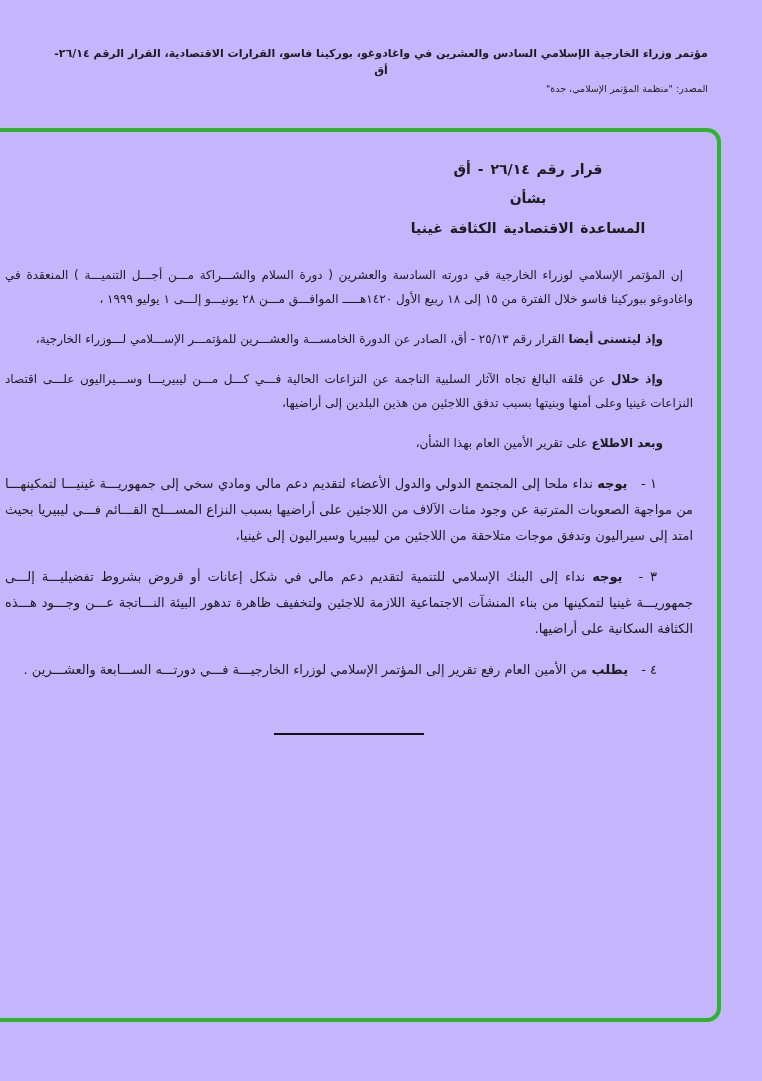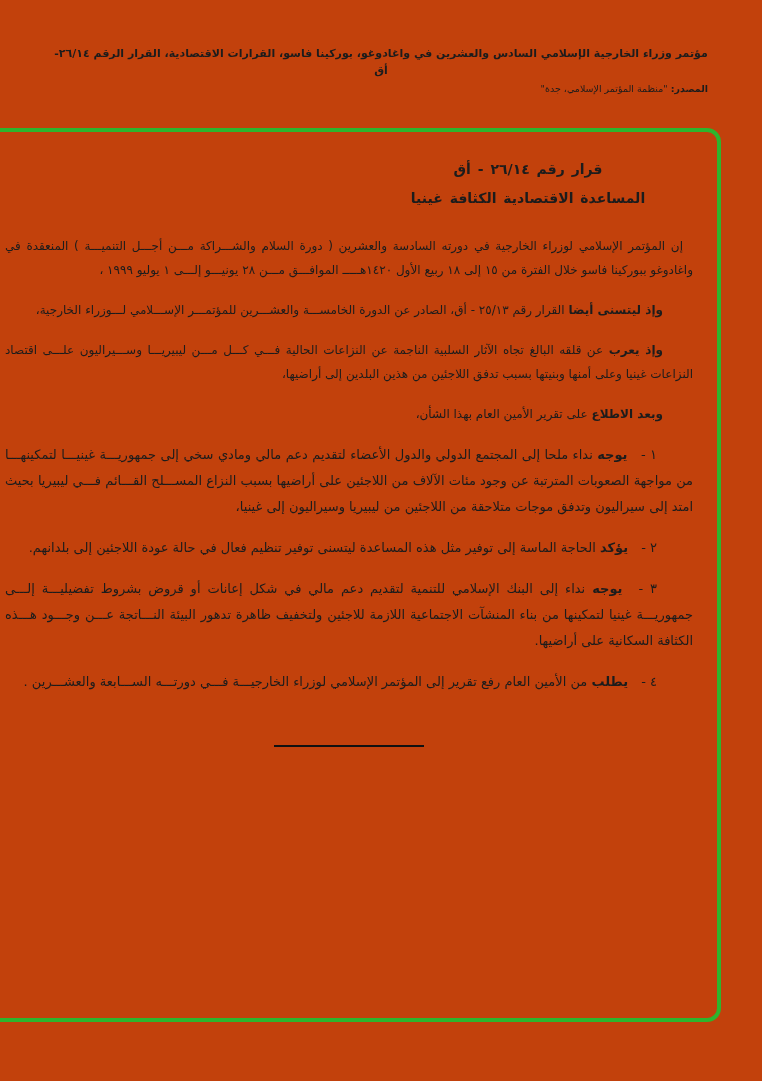--- a/index.html
+++ b/index.html
@@ -2,21 +2,21 @@
 <html lang="ar" style="--green: #2db52d;"><head>
 <meta charset="utf-8">
 <style>
   * { box-sizing: border-box; }
   html, body { margin: 0; padding: 0; background: #ffffff; }
   .page {
     position: relative;
     width: 762px;
     height: 1081px;
     margin: 0 auto;
-    background: #c2410c;
+    background: #c4b5fd;
     direction: rtl;
     font-family: "DejaVu Sans", sans-serif;
     color: #1c1c1c;
     overflow: hidden;
   }
   .doc-header {
     padding: 46px 48px 0 48px;
   }
   .header-line1 {
     font-size: 11px;
@@ -24,21 +24,21 @@
     text-align: center;
     letter-spacing: 0.1px;
     line-height: 1.5;
   }
   .header-line2 {
     margin-top: 4px;
     font-size: 9.5px;
     text-align: right;
     padding-right: 6px;
   }
-  .header-line2 .src-label { font-weight: bold; }
+  .header-line2 .src-label { font-weight: normal; }
   .green-box {
     margin: 34px 41px 0 41px;
     width: 744px;
     height: 894px;
     border: 4px solid var(--green, #2db52d);
     border-radius: 14px;
     padding: 20px 24px 0 24px;
   }
   .titles {
     width: 330px;
@@ -91,56 +91,52 @@
     <div class="header-line2">
       <span class="src-label">المصدر:</span>
       <span class="src-value">"منظمة المؤتمر الإسلامي، جدة"</span>
     </div>
   </div>
 
   <div class="green-box">
 
     <div class="titles">
       <div class="t">قرار رقم ٢٦/١٤ - أق</div>
+      <div class="t">بشأن</div>
       <div class="t">المساعدة الاقتصادية الكثافة غينيا</div>
     </div>
 
     <p class="para intro">
       <span>إن المؤتمر الإسلامي لوزراء الخارجية في دورته السادسة والعشرين ( دورة السلام والشـــراكة مـــن أجـــل التنميـــة ) المنعقدة في واغادوغو ببوركينا فاسو خلال الفترة من ١٥ إلى ١٨ ربيع الأول ١٤٢٠هـــــ الموافـــق مـــن ٢٨ يونيـــو إلـــى ١ يوليو ١٩٩٩ ،</span>
     </p>
 
 
     <p class="para">
       <b>وإذ ليتسنى أيضا</b>
       <span>القرار رقم ٢٥/١٣ - أق، الصادر عن الدورة الخامســـة والعشـــرين للمؤتمـــر الإســـلامي لـــوزراء الخارجية،</span>
     </p>
 
     <p class="para">
-      <b>وإذ يعرب</b>
+      <b>وإذ خلال</b>
       <span>عن قلقه البالغ تجاه الآثار السلبية الناجمة عن النزاعات الحالية فـــي كـــل مـــن ليبيريـــا وســـيراليون علـــى اقتصاد النزاعات غينيا وعلى أمنها وبنيتها بسبب تدفق اللاجئين من هذين البلدين إلى أراضيها،</span>
     </p>
 
     <p class="para">
       <b>وبعد الاطلاع</b>
       <span>على تقرير الأمين العام بهذا الشأن،</span>
     </p>
 
     <div class="items">
 
       <p class="item">
         <span class="num">١ -</span>
         <b>يوجه</b>
         <span>نداء ملحا إلى المجتمع الدولي والدول الأعضاء لتقديم دعم مالي ومادي سخي إلى جمهوريـــة غينيـــا لتمكينهـــا من مواجهة الصعوبات المترتبة عن وجود مئات الآلاف من اللاجئين على أراضيها بسبب النزاع المســـلح القـــائم فـــي ليبيريا بحيث امتد إلى سيراليون وتدفق موجات متلاحقة من اللاجئين من ليبيريا وسيراليون إلى غينيا،</span>
       </p>
 
-      <p class="item">
-        <span class="num">٢ -</span>
-        <b>يؤكد</b>
-        <span>الحاجة الماسة إلى توفير مثل هذه المساعدة ليتسنى توفير تنظيم فعال في حالة عودة اللاجئين إلى بلدانهم.</span>
-      </p>
 
       <p class="item">
         <span class="num">٣ -</span>
         <b>يوجه</b>
         <span>نداء إلى البنك الإسلامي للتنمية لتقديم دعم مالي في شكل إعانات أو قروض بشروط تفضيليـــة إلـــى جمهوريـــة غينيا لتمكينها من بناء المنشآت الاجتماعية اللازمة للاجئين ولتخفيف ظاهرة تدهور البيئة النـــاتجة عـــن وجـــود هـــذه الكثافة السكانية على أراضيها.</span>
       </p>
 
       <p class="item">
         <span class="num">٤ -</span>
         <b>يطلب</b>

